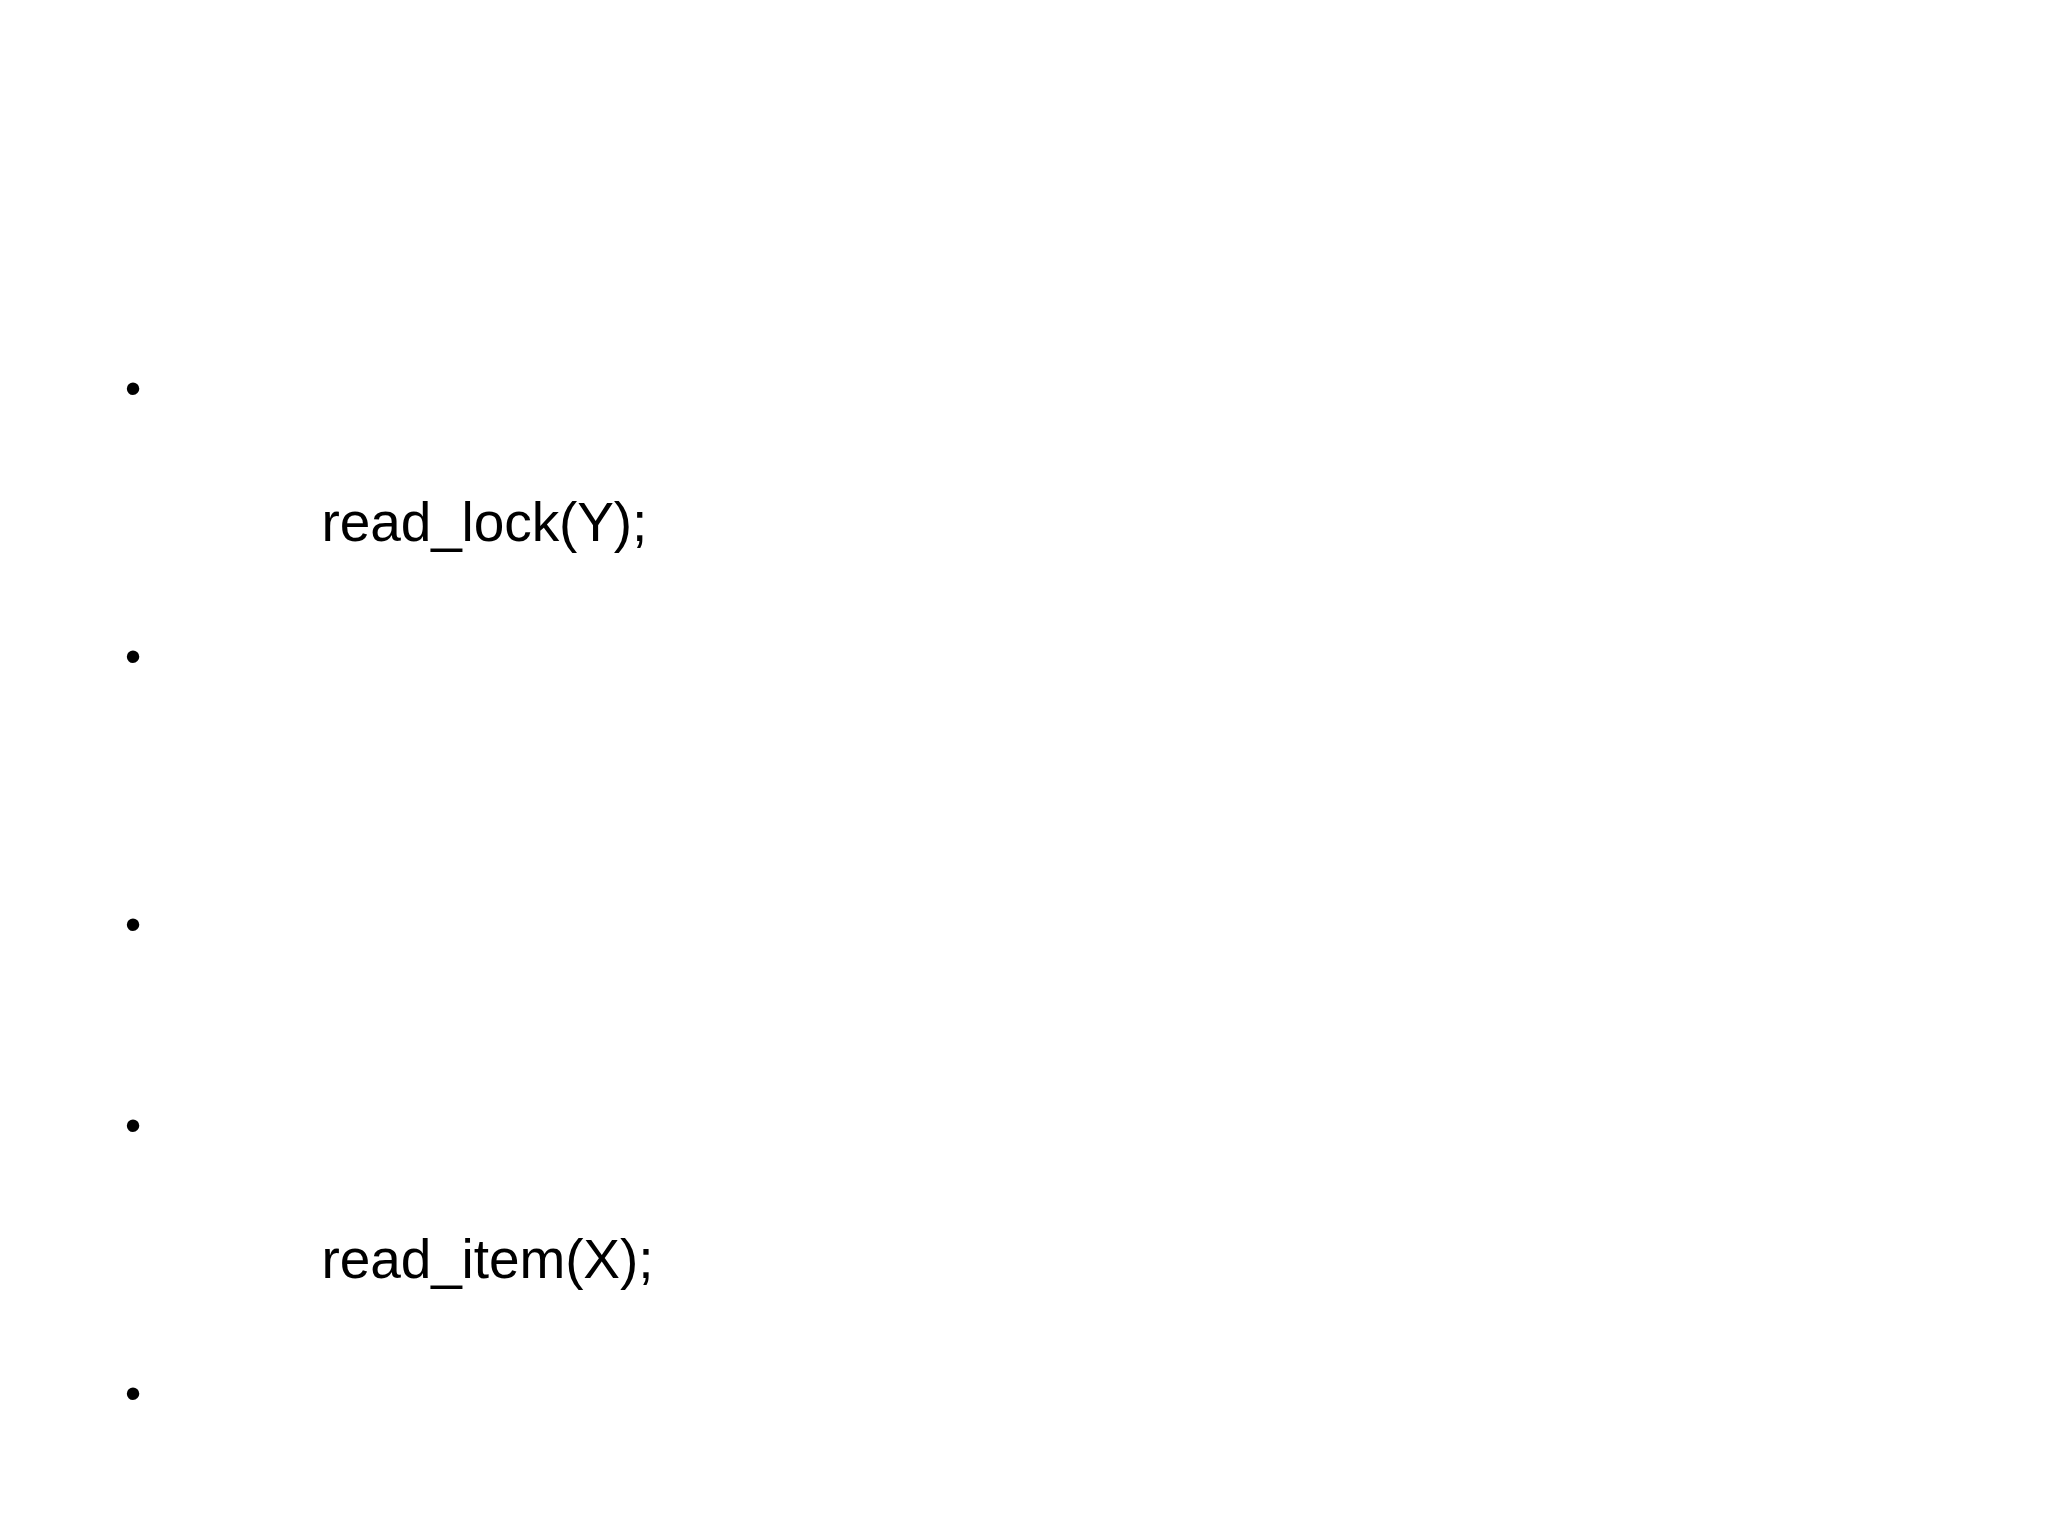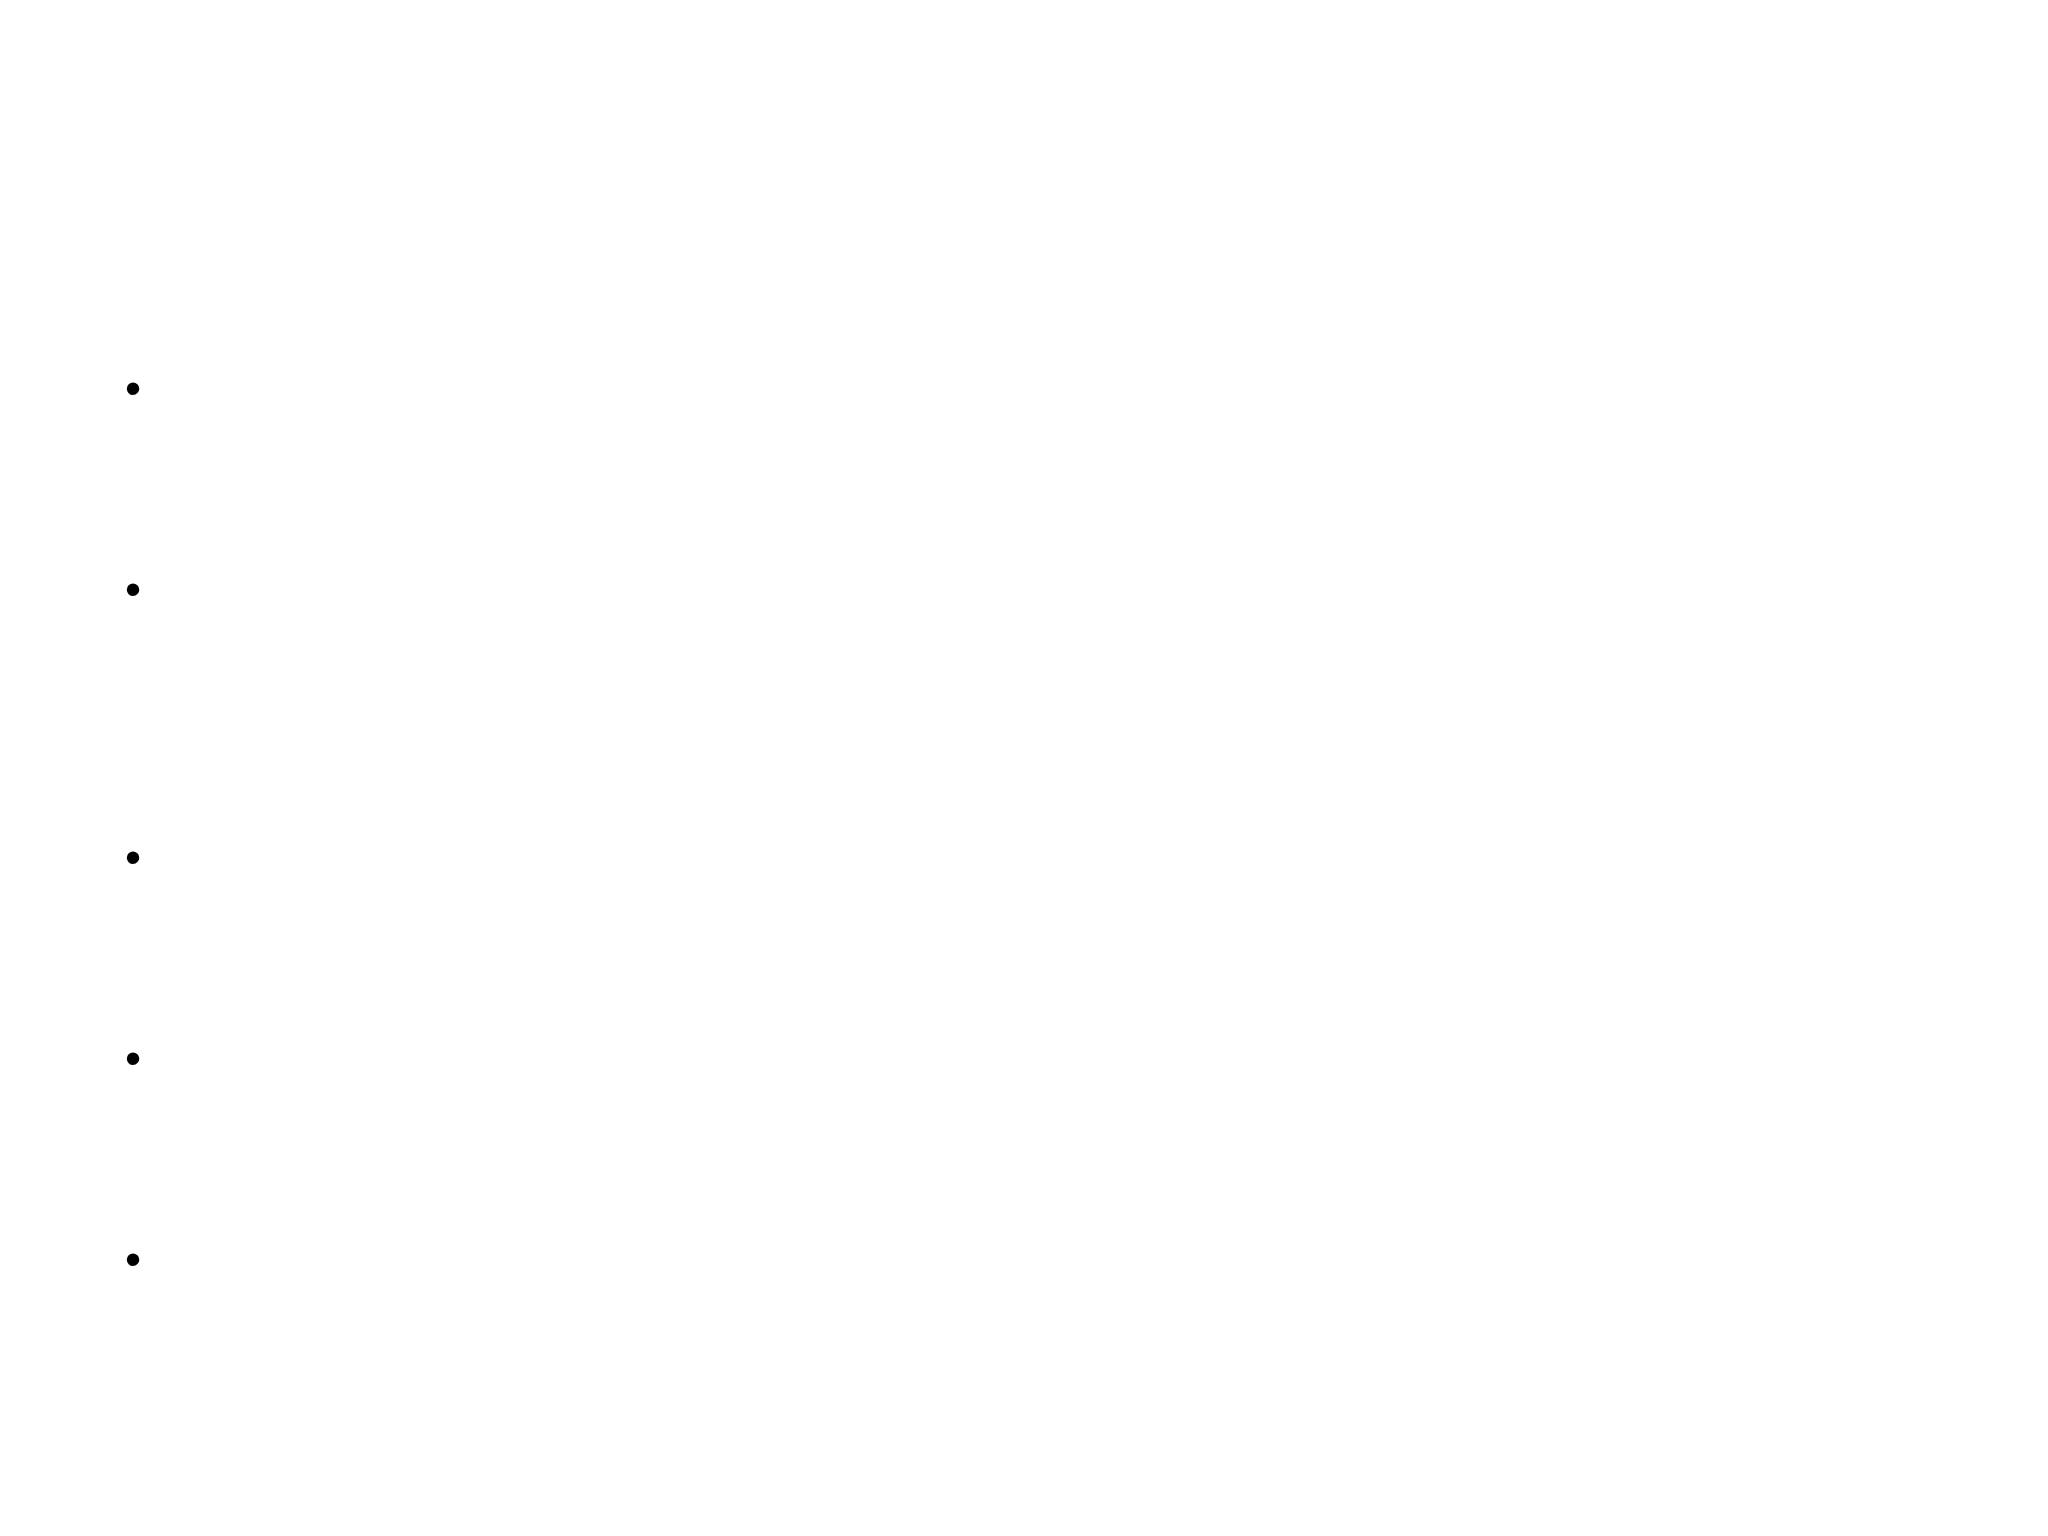--- a/index.html
+++ b/index.html
@@ -71,34 +71,36 @@
 </head>
 <body>
 
 <div class="slide">
 
   <div class="body-placeholder">
     <ul class="bullet-list">
 
       <li class="bullet-item">
         <span class="bullet-marker">•</span>
+        <span class="line-text">read_lock(Y);</span>
       </li>
 
       <li class="bullet-item">
         <span class="bullet-marker">•</span>
       </li>
 
       <li class="bullet-item spacer-line"></li>
 
       <li class="bullet-item">
         <span class="bullet-marker">•</span>
       </li>
 
       <li class="bullet-item">
         <span class="bullet-marker">•</span>
+        <span class="line-text">read_item(X);</span>
       </li>
 
       <li class="bullet-item">
         <span class="bullet-marker">•</span>
         
       </li>
 
     </ul>
   </div>
 

